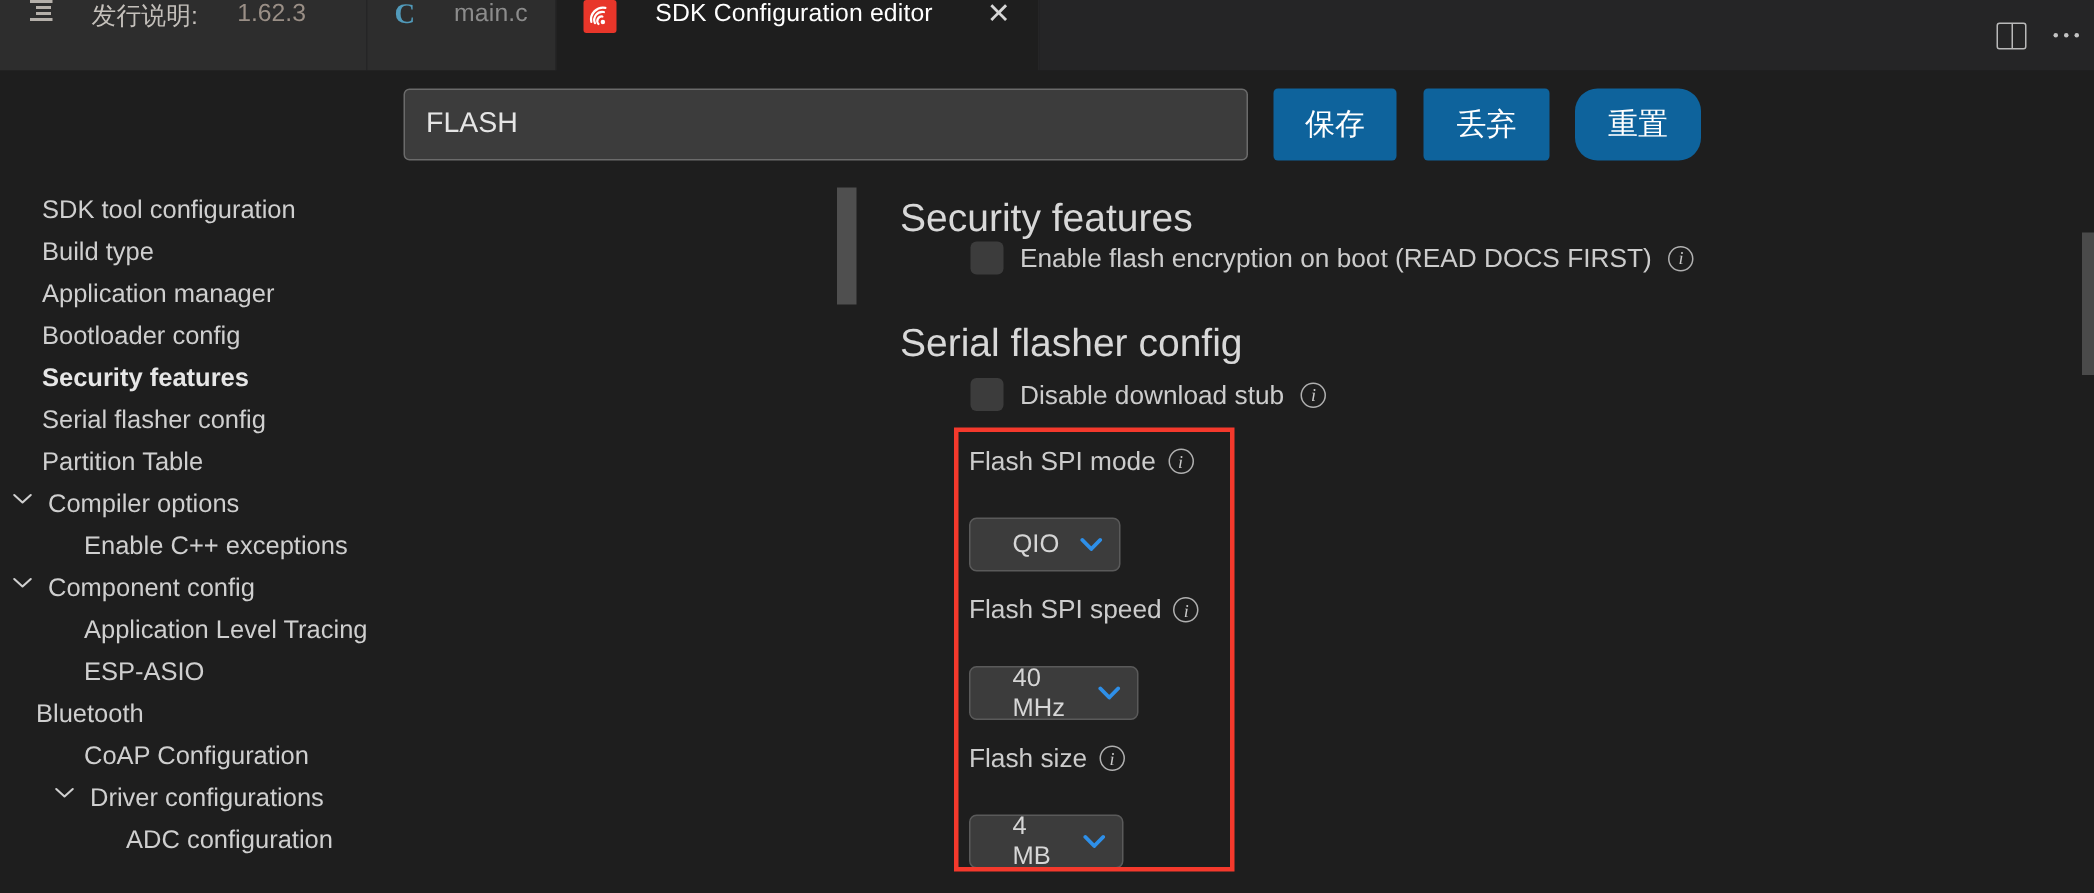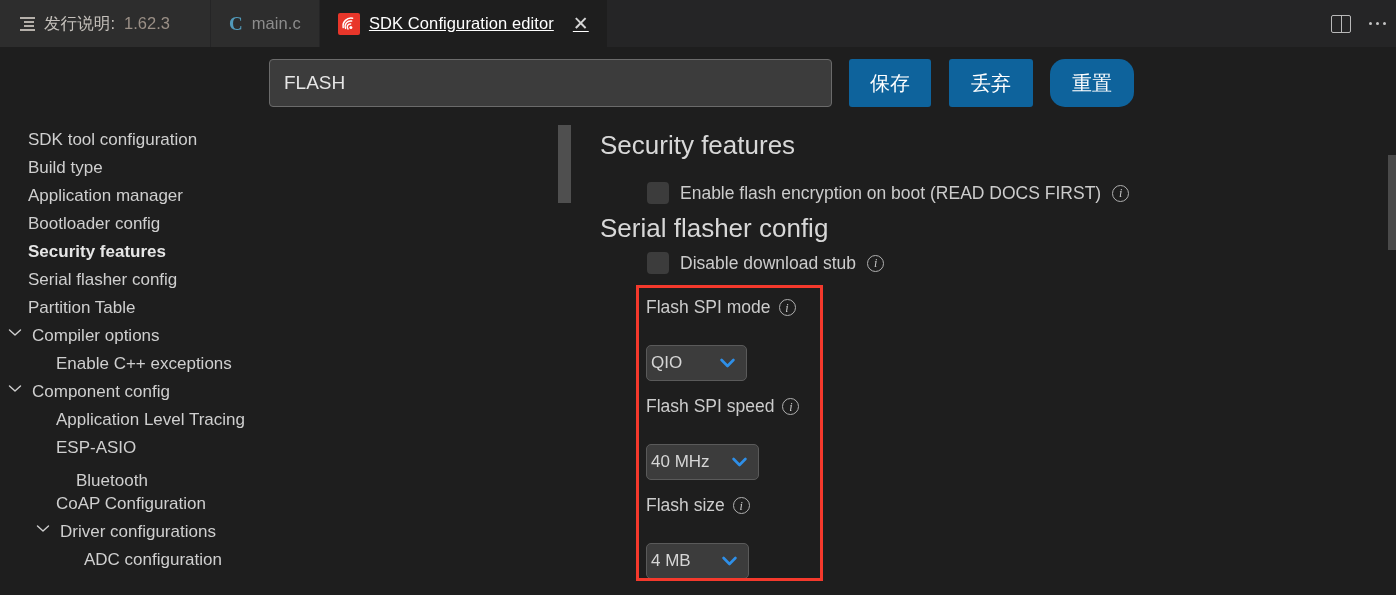--- a/index.html
+++ b/index.html
@@ -17,36 +17,35 @@
   #tabbar {
     position: absolute;
     top: 0; left: 0;
     width: 1396px; height: 47px;
     background: #252526;
     display: flex;
     align-items: stretch;
   }
   .tab {
     display: flex;
-    align-items: center;
-    gap: 9px;
+    align-items: flex-start;
+    gap: 26px;
     padding: 0 18px;
     height: 47px;
     font-size: 16.5px;
     color: #8c8c8c;
     background: #2d2d2d;
     border-right: 1px solid #252526;
     white-space: nowrap;
     position: relative;
   }
   .tab.first { background: #2d2d2d; padding-left: 20px; padding-right: 40px; }
   .tab.active {
     background: #1e1e1e;
     color: #ffffff;
-    text-decoration: underline;
   }
   .tab-label { font-size: 16.5px; letter-spacing: .1px; }
   .tab.first .tab-label { color: #c4c0bb; }
   .tab.first .tab-ver { color: #9a8f86; }
 
   
   .icon-lines {
     width: 15px; height: 14px;
     position: relative;
     flex: 0 0 auto;
@@ -201,21 +200,21 @@
   .field-label { font-size: 17.5px; color: #cccccc; display: flex; align-items: center; gap: 8px; }
   .sel {
     display: inline-flex;
     align-items: center;
     justify-content: space-between;
     gap: 12px;
     height: 36px;
     background: #3c3c3c;
     border: 1px solid #5a5a5a;
     border-radius: 5px;
-    padding: 0 11px 0 4px;
+    padding: 0 11px 0 28px;
     font-size: 17px;
     color: #d6d6d6;
     cursor: pointer;
   }
   .sel .caret { color: #2e8fe8; font-size: 15px; line-height: 1; display:flex; }
   .sel .caret svg { display: block; }
 
   
   #redbox {
     position: absolute;
@@ -336,21 +335,21 @@
         </svg>
       </span>
       <span class="lbl">Component config</span>
     </div>
     <div class="side-item" style="padding-left: 56px;">
       <span class="lbl">Application Level Tracing</span>
     </div>
     <div class="side-item" style="padding-left: 56px;">
       <span class="lbl">ESP-ASIO</span>
     </div>
-    <div class="side-item" style="padding-left: 76px; align-items: flex-end;">
+    <div class="side-item" style="padding-left: 24px;">
       <span class="lbl">Bluetooth</span>
     </div>
     <div class="side-item" style="padding-left: 56px;">
       <span class="lbl">CoAP Configuration</span>
     </div>
     <div class="side-item" style="padding-left: 60px;">
       <span class="chev" style="left: 36px;">
         <svg width="14" height="9" viewBox="0 0 14 9">
           <path d="M1.5 2 L7 7 L12.5 2" stroke="#cfcfcf" stroke-width="1.4" fill="none" stroke-linecap="round" stroke-linejoin="round"></path>
         </svg>
@@ -359,21 +358,21 @@
     </div>
     <div class="side-item" style="padding-left: 84px;">
       <span class="lbl">ADC configuration</span>
     </div>
   </div>
 
 <div id="content">
 
   <div style="position:absolute; left:55px; top:13px;" class="sec-title">Security features</div>
 
-  <div class="chk-row" style="position:absolute; left:102px; top:63px;">
+  <div class="chk-row" style="position:absolute; left:102px; top:42px;">
     <span class="chkbox"></span>
     <span class="chk-label">Enable flash encryption on boot (READ DOCS FIRST)</span>
     <span class="info">i</span>
   </div>
 
   <div style="position:absolute; left:55px; top:96px;" class="sec-title">Serial flasher config</div>
 
   <div class="chk-row" style="position:absolute; left:102px; top:133px;">
     <span class="chkbox"></span>
     <span class="chk-label">Disable download stub</span>

